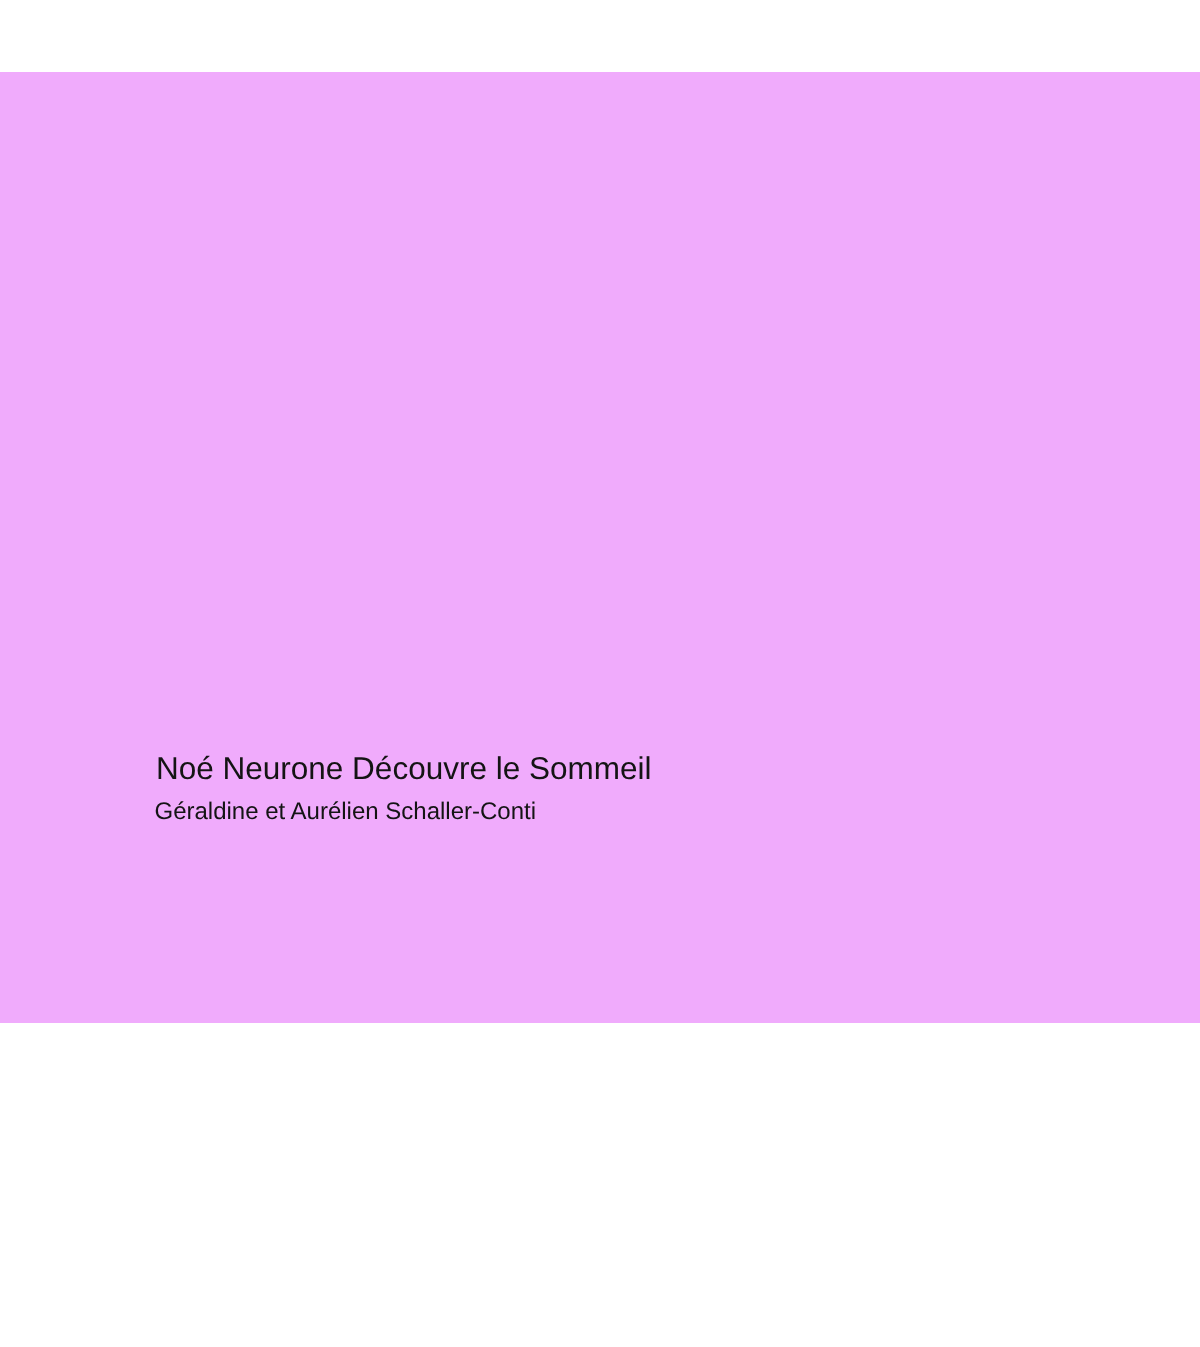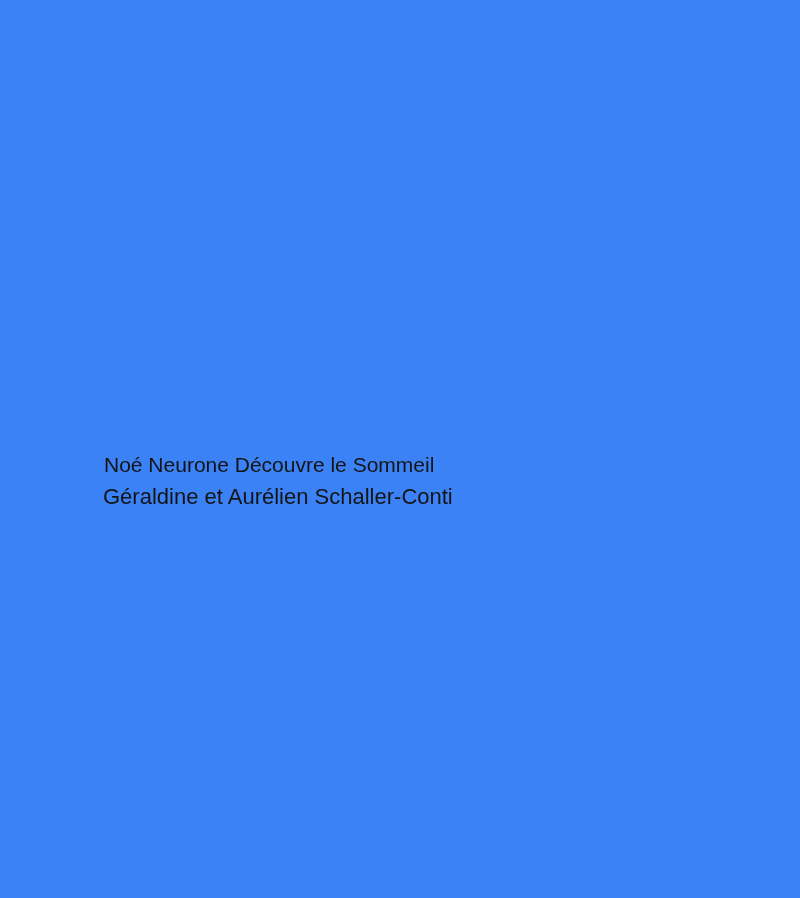--- a/index.html
+++ b/index.html
@@ -3,43 +3,44 @@
 <meta charset="utf-8">
 <style>
   html, body {
     margin: 0;
     padding: 0;
     background: #ffffff;
   }
   .page {
     position: relative;
     width: 800px;
-    height: 898px;
-    background: #3b82f6;
+    height: 634px;
+    background: #f0abfc;
     font-family: "Liberation Sans", sans-serif;
     color: #141414;
     overflow: hidden;
+    margin-top: 48px;
   }
   .book-title {
     position: absolute;
     left: 104px;
     top: 452px;
     margin: 0;
     font-size: 21px;
     font-weight: normal;
     line-height: 1.2;
     color: #141414;
     white-space: nowrap;
   }
   .book-authors {
     position: absolute;
     left: 103px;
     top: 484px;
     margin: 0;
-    font-size: 22px;
+    font-size: 16px;
     font-weight: normal;
     line-height: 1.2;
     color: #141414;
     white-space: nowrap;
   }
   .credits {
     position: absolute;
     left: 106px;
     top: 532px;
     font-size: 14px;

